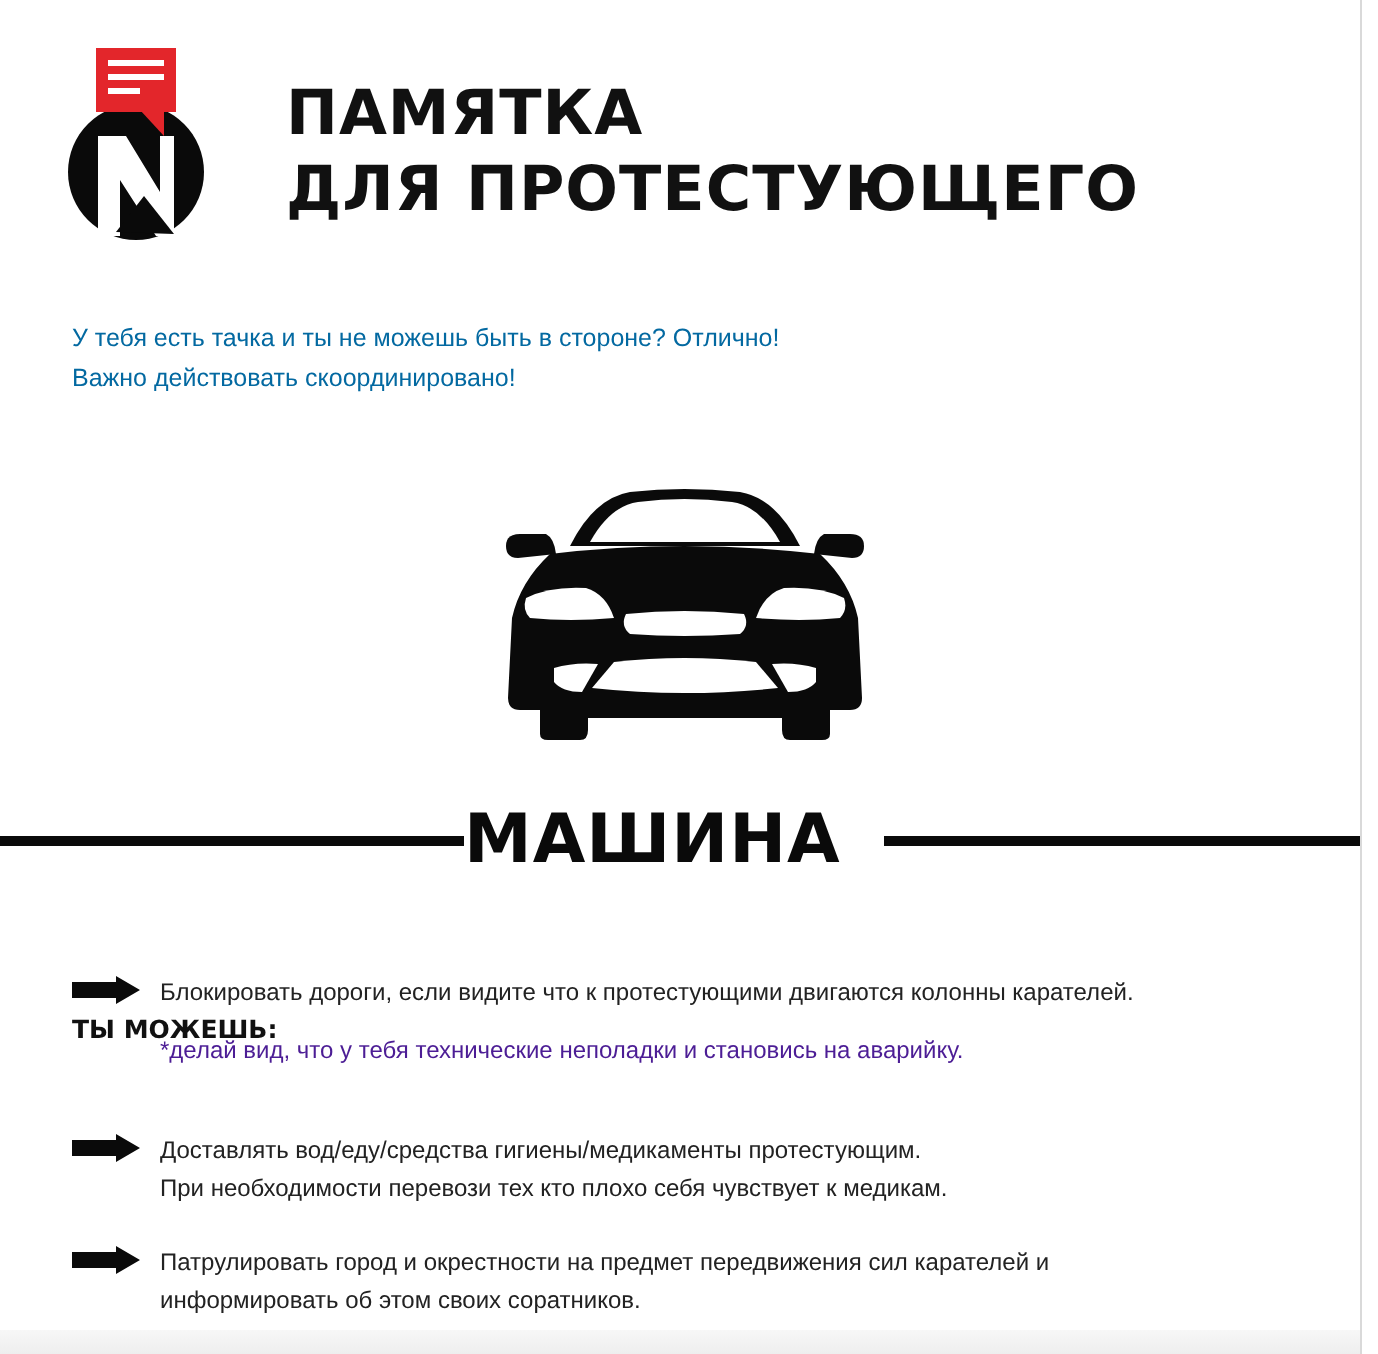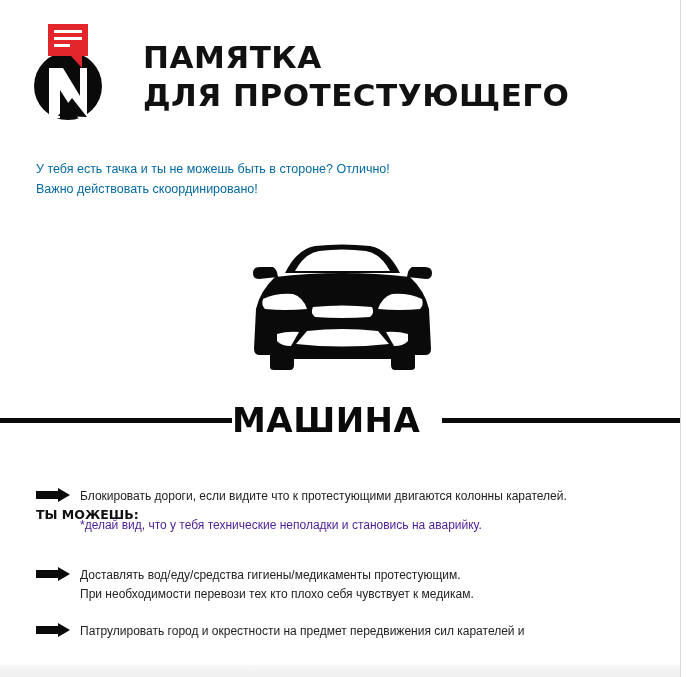--- a/index.html
+++ b/index.html
@@ -104,14 +104,15 @@
     <div>При необходимости перевози тех кто плохо себя чувствует к медикам.</div>
   </div>
 </div>
 
 <div class="item" style="top:622px;">
   <svg class="arrow" viewBox="0 0 34 14">
       <path d="M0 3 H22 V0 L34 7 L22 14 V11 H0 Z" fill="#0a0a0a"></path>
     </svg>
   <div class="item-text">
     <div>Патрулировать город и окрестности на предмет передвижения сил карателей и</div>
+    <div>информировать об этом своих соратников.</div>
   </div>
 </div>
 
 </body></html>

